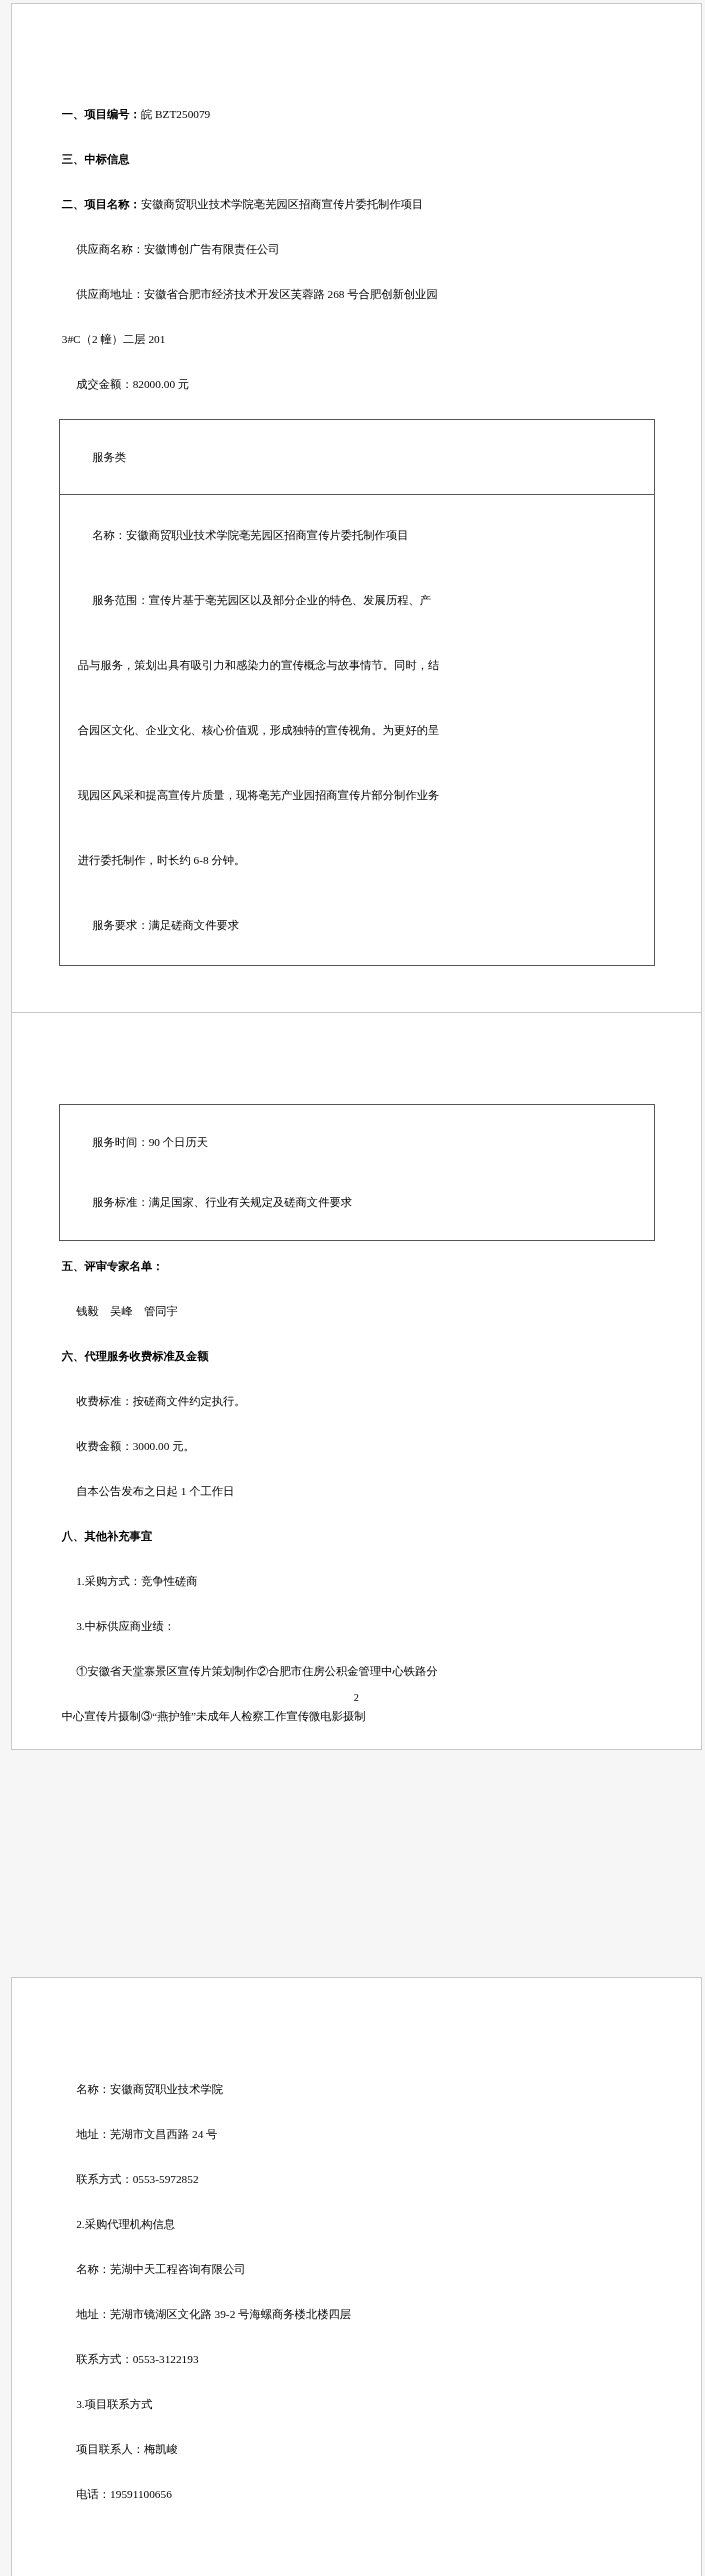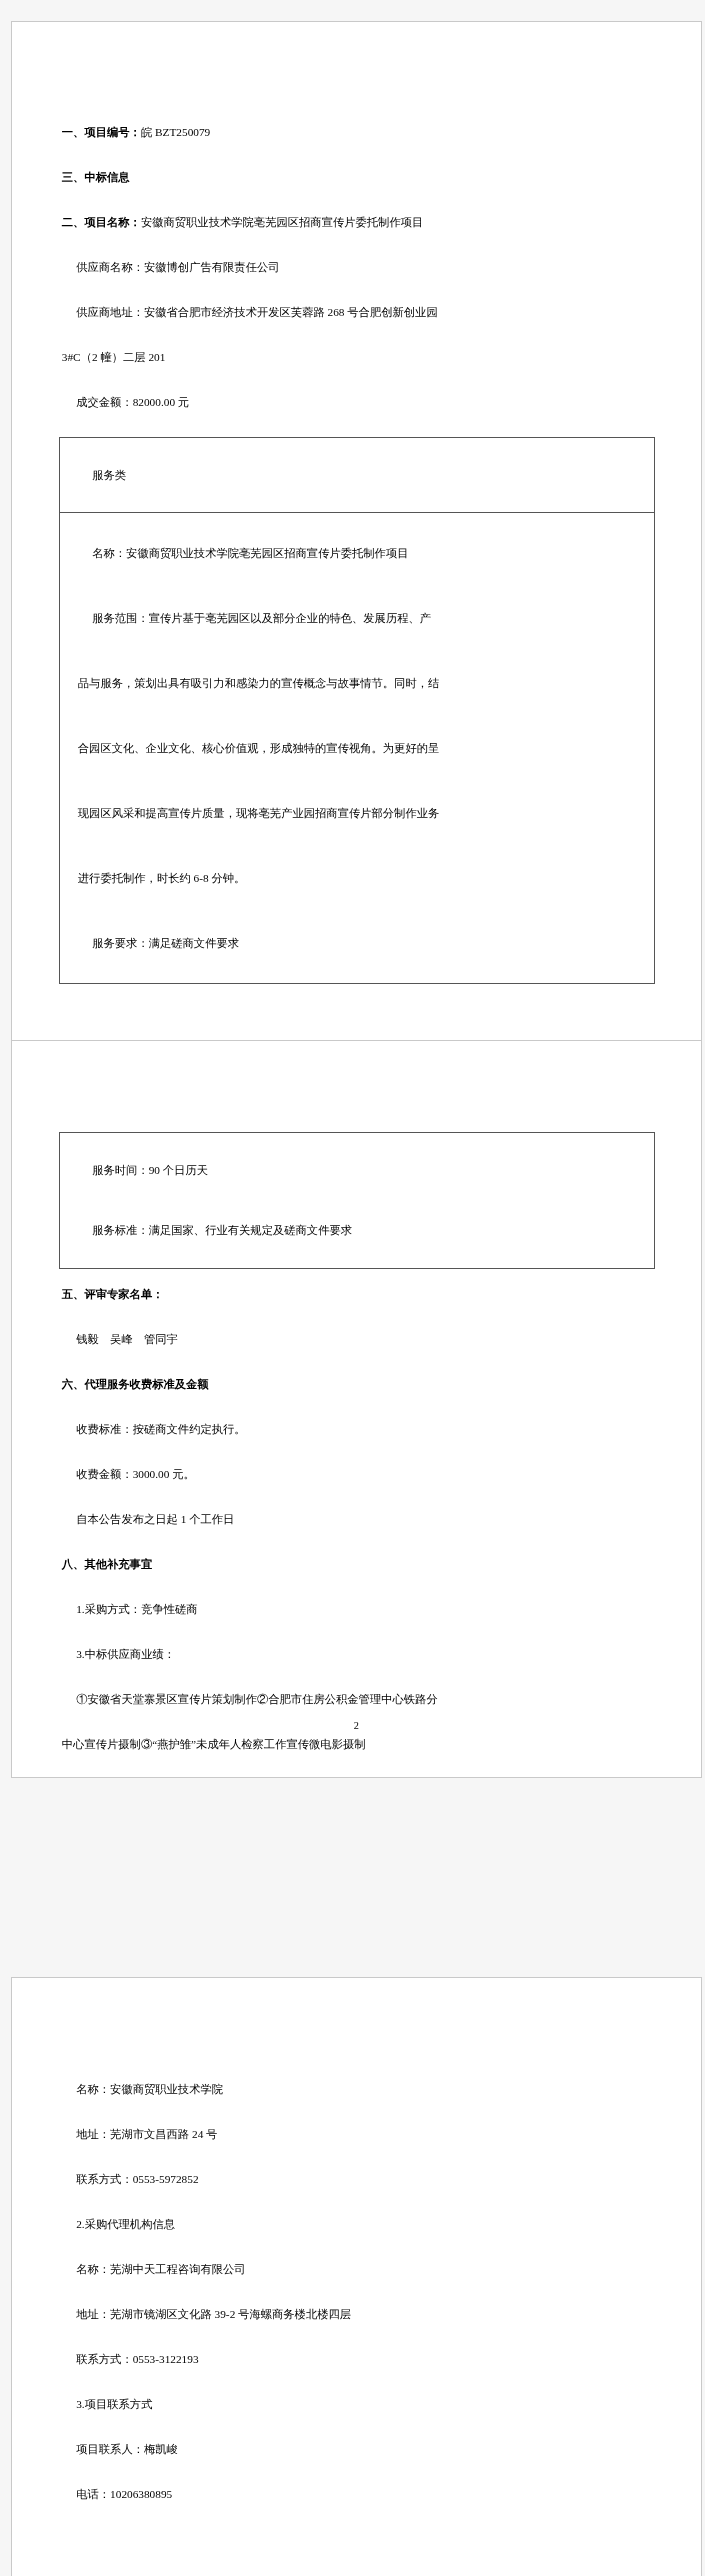--- a/index.html
+++ b/index.html
@@ -5,22 +5,22 @@
   html,body{margin:0;padding:0}
   body{
     width:706px;height:2964px;position:relative;
     background:#f6f6f6;color:#000;
     font-family:"Liberation Serif","DejaVu Serif",serif;
   }
   .page{
     position:absolute;left:10.8px;width:691px;background:#ffffff;
     border:1px solid #c9c9c9;box-sizing:border-box;overflow:hidden;
   }
-  #p1{top:21px;height:1085px}
-  #p2{top:1040px;height:738px}
+  #p1{top:3px;height:1085px}
+  #p2{top:1012px;height:738px}
   #p3{top:1977px;height:976px}
   .content{padding-left:50px;padding-right:50px}
   #p1 .content{padding-top:88px}
   #p2 .content{padding-top:91px}
   #p3 .content{padding-top:89px}
   .ln{margin:0;font-size:11.3px;line-height:45px;white-space:nowrap}
   .ind{text-indent:14.4px}
   .ln b{font-weight:bold}
   .doc-table{
     border-collapse:collapse;table-layout:fixed;
@@ -109,17 +109,17 @@
   <div class="content">
     <p class="ln ind"><b></b><span>名称：安徽商贸职业技术学院</span></p>
     <p class="ln ind"><b></b><span>地址：芜湖市文昌西路 24 号</span></p>
     <p class="ln ind"><b></b><span>联系方式：0553-5972852</span></p>
     <p class="ln ind"><b></b><span>2.采购代理机构信息</span></p>
     <p class="ln ind"><b></b><span>名称：芜湖中天工程咨询有限公司</span></p>
     <p class="ln ind"><b></b><span>地址：芜湖市镜湖区文化路 39-2 号海螺商务楼北楼四层</span></p>
     <p class="ln ind"><b></b><span>联系方式：0553-3122193</span></p>
     <p class="ln ind"><b></b><span>3.项目联系方式</span></p>
     <p class="ln ind"><b></b><span>项目联系人：梅凯峻</span></p>
-    <p class="ln ind"><b></b><span>电话：10206380895</span></p>
+    <p class="ln ind"><b></b><span>电话：19591100656</span></p>
   </div>
 
 </div>
 
 
 </body></html>

